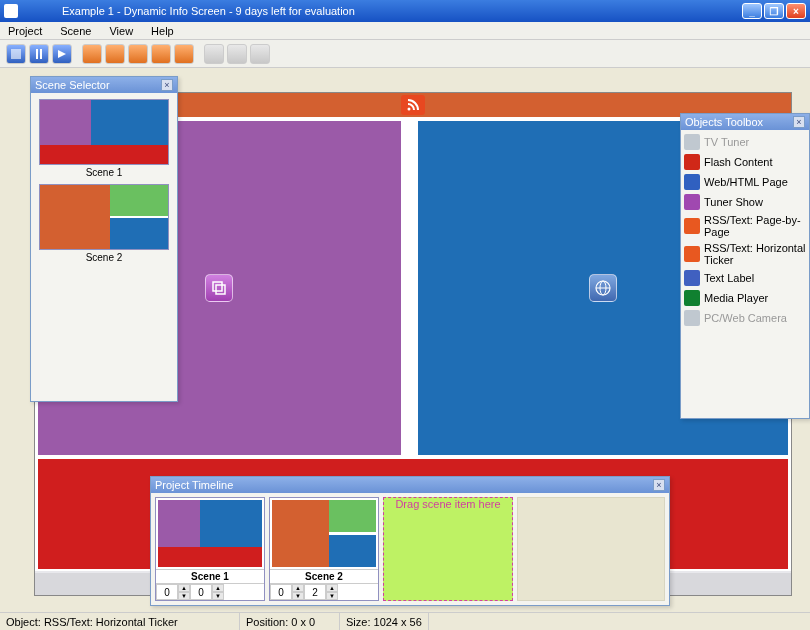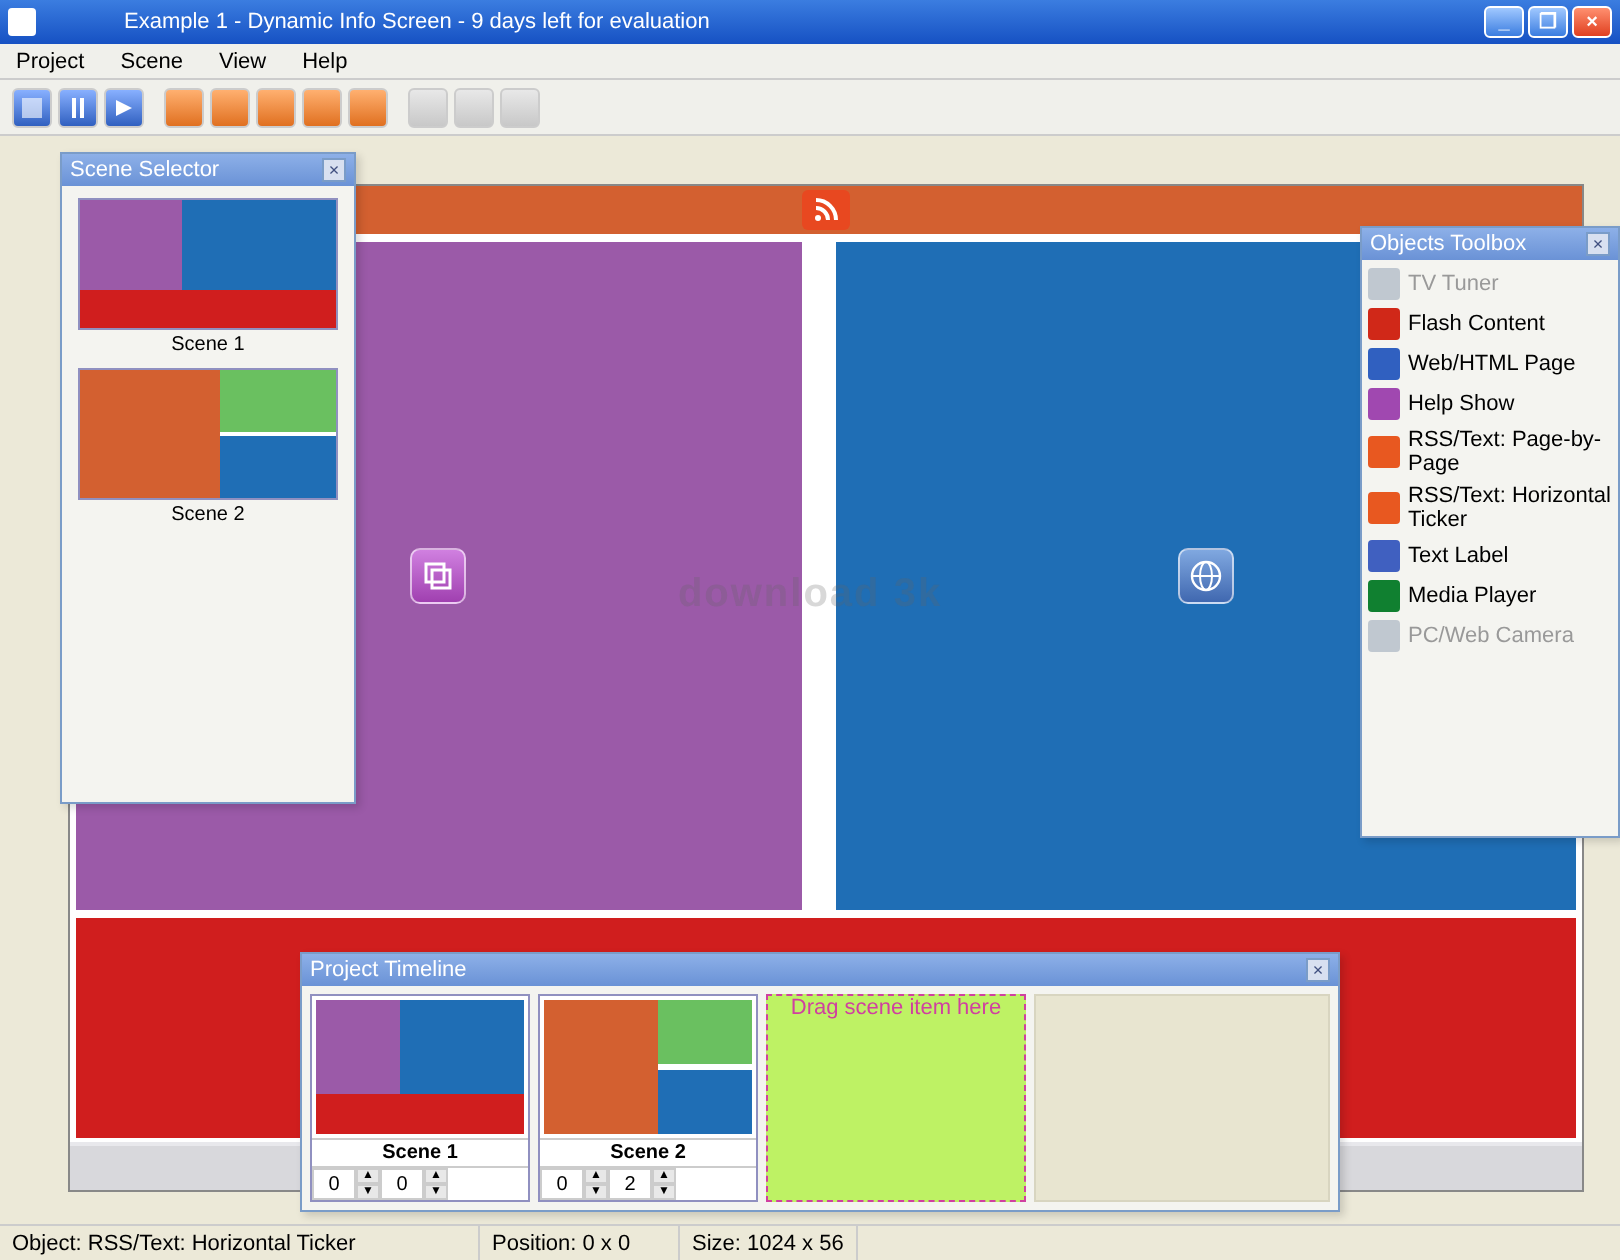--- a/index.html
+++ b/index.html
@@ -158,21 +158,20 @@
       <div class="obj-icon red" style="margin-bottom:-12px">
           <svg width="14" height="14" viewBox="0 0 14 14">
             <path d="M2 2 a10 10 0 0 1 10 10" stroke="#fff" stroke-width="2" fill="none"></path>
             <circle cx="3" cy="11" r="1.5" fill="#fff"></circle>
           </svg>
         </div>
     </div>
     <div class="lay-footer"></div>
   </div>
 
-  <div class="watermark">download 3k</div>
 
   <div class="panel scene-selector">
     <div class="panel-title">
       <span>Scene Selector</span>
       <span class="panel-close">×</span>
     </div>
     <div class="scene-thumb">
       <div class="thumb1-a"></div>
         <div class="thumb1-b"></div>
         <div class="thumb1-c"></div>
@@ -199,21 +198,21 @@
         <div class="tool-item">
           <div class="ti-icon" style="background: rgb(208, 40, 24);"></div>
           <span>Flash Content</span>
         </div>
         <div class="tool-item">
           <div class="ti-icon" style="background: rgb(48, 96, 192);"></div>
           <span>Web/HTML Page</span>
         </div>
         <div class="tool-item">
           <div class="ti-icon" style="background: rgb(160, 72, 176);"></div>
-          <span>Help Show</span>
+          <span>Tuner Show</span>
         </div>
         <div class="tool-item">
           <div class="ti-icon" style="background: rgb(232, 88, 32);"></div>
           <span>RSS/Text: Page-by-Page</span>
         </div>
         <div class="tool-item">
           <div class="ti-icon" style="background: rgb(232, 88, 32);"></div>
           <span>RSS/Text: Horizontal Ticker</span>
         </div>
         <div class="tool-item">

